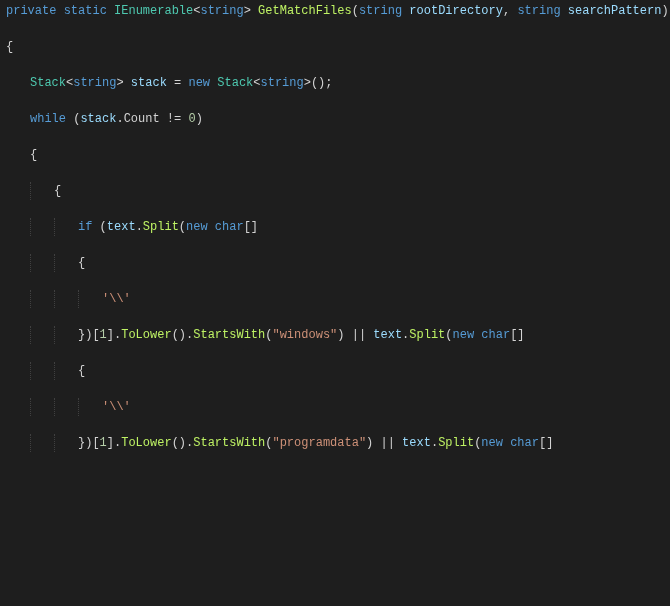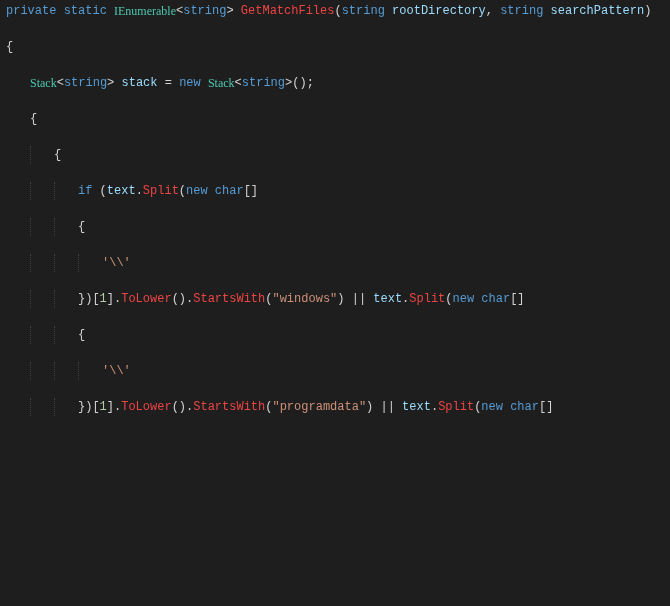--- a/index.html
+++ b/index.html
@@ -25,35 +25,36 @@
     width: 24px;
     box-sizing: border-box;
     border-left: 1px dotted #404040;
     height: 18px;
     vertical-align: top;
   }
   .ind.first { border-left: none; }
   .tok { vertical-align: top; }
   
   .kw    { color: #569cd6; }  
-  .type  { color: #4ec9b0; font-family: Liberation Serif, serif; }  
-  .fn    { color: #ef4444; }  
+  .type  { color: #4ec9b0; }  
+  .fn    { color: #bef264; }  
   .str   { color: #ce9178; }  
   .var   { color: #9cdcfe; }  
   .prop  { color: #d4d4d4; }  
   .punc  { color: #d4d4d4; }
   .num   { color: #b5cea8; }
   .op    { color: #d4d4d4; }
 </style>
 </head>
 <body>
 
 <pre class="code"><span class="line"><span class="tok kw">private</span><span class="tok"> </span><span class="tok kw">static</span><span class="tok"> </span><span class="tok type">IEnumerable</span><span class="tok punc">&lt;</span><span class="tok kw">string</span><span class="tok punc">&gt;</span><span class="tok"> </span><span class="tok fn">GetMatchFiles</span><span class="tok punc">(</span><span class="tok kw">string</span><span class="tok"> </span><span class="tok var">rootDirectory</span><span class="tok punc">, </span><span class="tok kw">string</span><span class="tok"> </span><span class="tok var">searchPattern</span><span class="tok punc">)</span></span>
 <span class="line"><span class="tok punc">{</span></span>
 <span class="line"><span class="ind first"></span><span class="tok type">Stack</span><span class="tok punc">&lt;</span><span class="tok kw">string</span><span class="tok punc">&gt;</span><span class="tok"> </span><span class="tok var">stack</span><span class="tok"> = </span><span class="tok kw">new</span><span class="tok"> </span><span class="tok type">Stack</span><span class="tok punc">&lt;</span><span class="tok kw">string</span><span class="tok punc">&gt;</span><span class="tok punc">();</span></span>
+<span class="line"><span class="ind first"></span><span class="tok kw">while</span><span class="tok punc"> (</span><span class="tok var">stack</span><span class="tok punc">.</span><span class="tok prop">Count</span><span class="tok op"> != </span><span class="tok num">0</span><span class="tok punc">)</span></span>
 <span class="line"><span class="ind first"></span><span class="tok punc">{</span></span>
 <span class="line"><span class="ind first"></span><span class="ind"></span><span class="tok punc">{</span></span>
 <span class="line"><span class="ind first"></span><span class="ind"></span><span class="ind"></span><span class="tok kw">if</span><span class="tok punc"> (</span><span class="tok var">text</span><span class="tok punc">.</span><span class="tok fn">Split</span><span class="tok punc">(</span><span class="tok kw">new</span><span class="tok"> </span><span class="tok kw">char</span><span class="tok punc">[]</span></span>
 <span class="line"><span class="ind first"></span><span class="ind"></span><span class="ind"></span><span class="tok punc">{</span></span>
 <span class="line"><span class="ind first"></span><span class="ind"></span><span class="ind"></span><span class="ind"></span><span class="tok str">'\\'</span></span>
 <span class="line"><span class="ind first"></span><span class="ind"></span><span class="ind"></span><span class="tok punc">})[</span><span class="tok num">1</span><span class="tok punc">].</span><span class="tok fn">ToLower</span><span class="tok punc">().</span><span class="tok fn">StartsWith</span><span class="tok punc">(</span><span class="tok str">"windows"</span><span class="tok punc">) || </span><span class="tok var">text</span><span class="tok punc">.</span><span class="tok fn">Split</span><span class="tok punc">(</span><span class="tok kw">new</span><span class="tok"> </span><span class="tok kw">char</span><span class="tok punc">[]</span></span>
 <span class="line"><span class="ind first"></span><span class="ind"></span><span class="ind"></span><span class="tok punc">{</span></span>
 <span class="line"><span class="ind first"></span><span class="ind"></span><span class="ind"></span><span class="ind"></span><span class="tok str">'\\'</span></span>
 <span class="line"><span class="ind first"></span><span class="ind"></span><span class="ind"></span><span class="tok punc">})[</span><span class="tok num">1</span><span class="tok punc">].</span><span class="tok fn">ToLower</span><span class="tok punc">().</span><span class="tok fn">StartsWith</span><span class="tok punc">(</span><span class="tok str">"programdata"</span><span class="tok punc">) || </span><span class="tok var">text</span><span class="tok punc">.</span><span class="tok fn">Split</span><span class="tok punc">(</span><span class="tok kw">new</span><span class="tok"> </span><span class="tok kw">char</span><span class="tok punc">[]</span></span>
 

